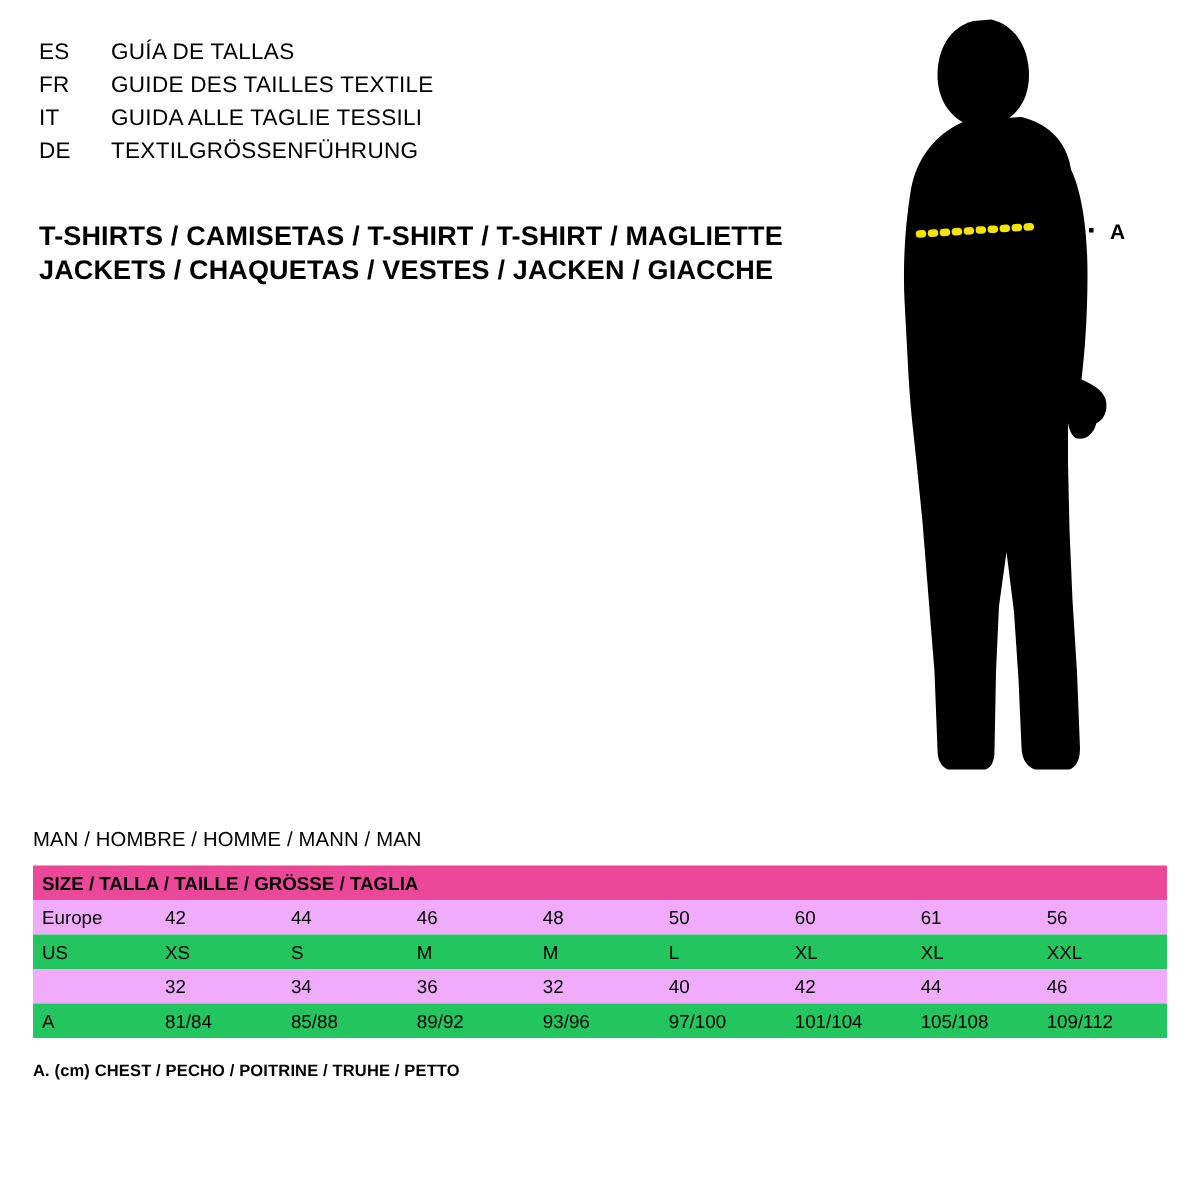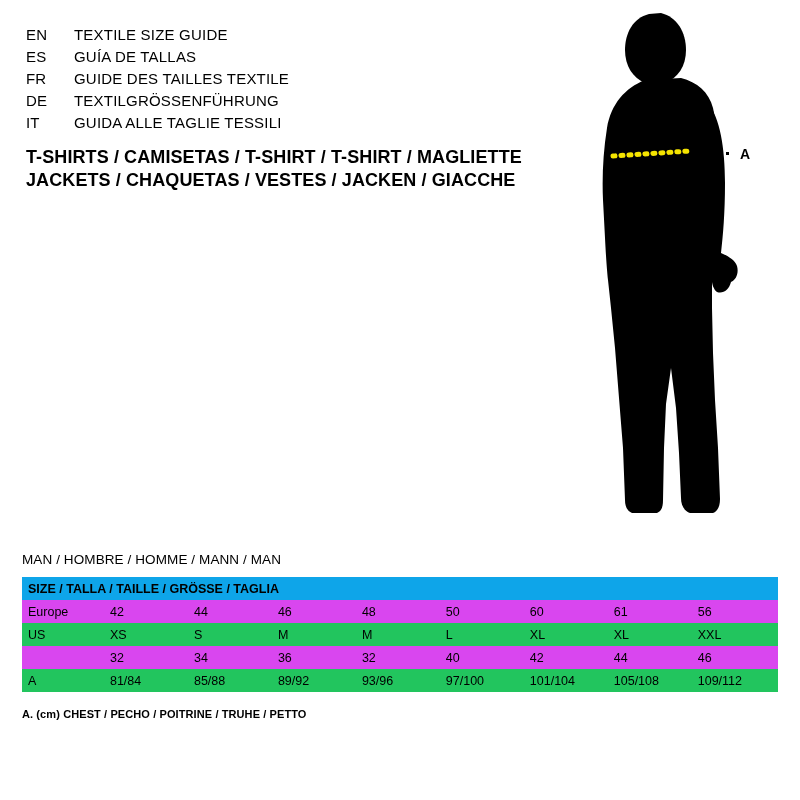--- a/index.html
+++ b/index.html
@@ -106,26 +106,26 @@
     width: 756px;
     table-layout: fixed;
     font-size: 12.5px;
   }
   table.size-table td {
     height: 23px;
     padding: 0 4px;
     vertical-align: middle;
   }
   .row-head td {
-    background: #0ea5e9;
+    background: #ec4899;
     font-weight: bold;
     font-size: 12.5px;
   }
   .row-light td {
-    background: #d946ef;
+    background: #f0abfc;
   }
   .row-white td {
     background: #22c55e;
     margin-top: 47px;
   }
   .col-label {
     width: 118px;
     padding-left: 6px !important;
     text-align: left;
   }
@@ -136,38 +136,34 @@
     font-size: 11px;
     font-weight: bold;
     letter-spacing: 0.1px;
   }
 </style>
 </head>
 <body>
 
 <div class="lang-block">
   <div class="lang-row">
-    <div class="lang-code">EN</div>
-    <div class="lang-text">TEXTILE SIZE GUIDE</div>
-  </div>
-  <div class="lang-row">
     <div class="lang-code">ES</div>
     <div class="lang-text">GUÍA DE TALLAS</div>
   </div>
   <div class="lang-row">
     <div class="lang-code">FR</div>
     <div class="lang-text">GUIDE DES TAILLES TEXTILE</div>
   </div>
   <div class="lang-row">
+    <div class="lang-code">IT</div>
+    <div class="lang-text">GUIDA ALLE TAGLIE TESSILI</div>
+  </div>
+  <div class="lang-row">
     <div class="lang-code">DE</div>
     <div class="lang-text">TEXTILGRÖSSENFÜHRUNG</div>
-  </div>
-  <div class="lang-row">
-    <div class="lang-code">IT</div>
-    <div class="lang-text">GUIDA ALLE TAGLIE TESSILI</div>
   </div>
 </div>
 
 <div class="garment-block">
   <div class="garment-line">T-SHIRTS / CAMISETAS / T-SHIRT / T-SHIRT / MAGLIETTE</div>
   <div class="garment-line">JACKETS / CHAQUETAS / VESTES / JACKEN / GIACCHE</div>
 </div>
 
 <div class="figure-wrap">
   <svg width="250" height="530" viewBox="0 0 250 530">

